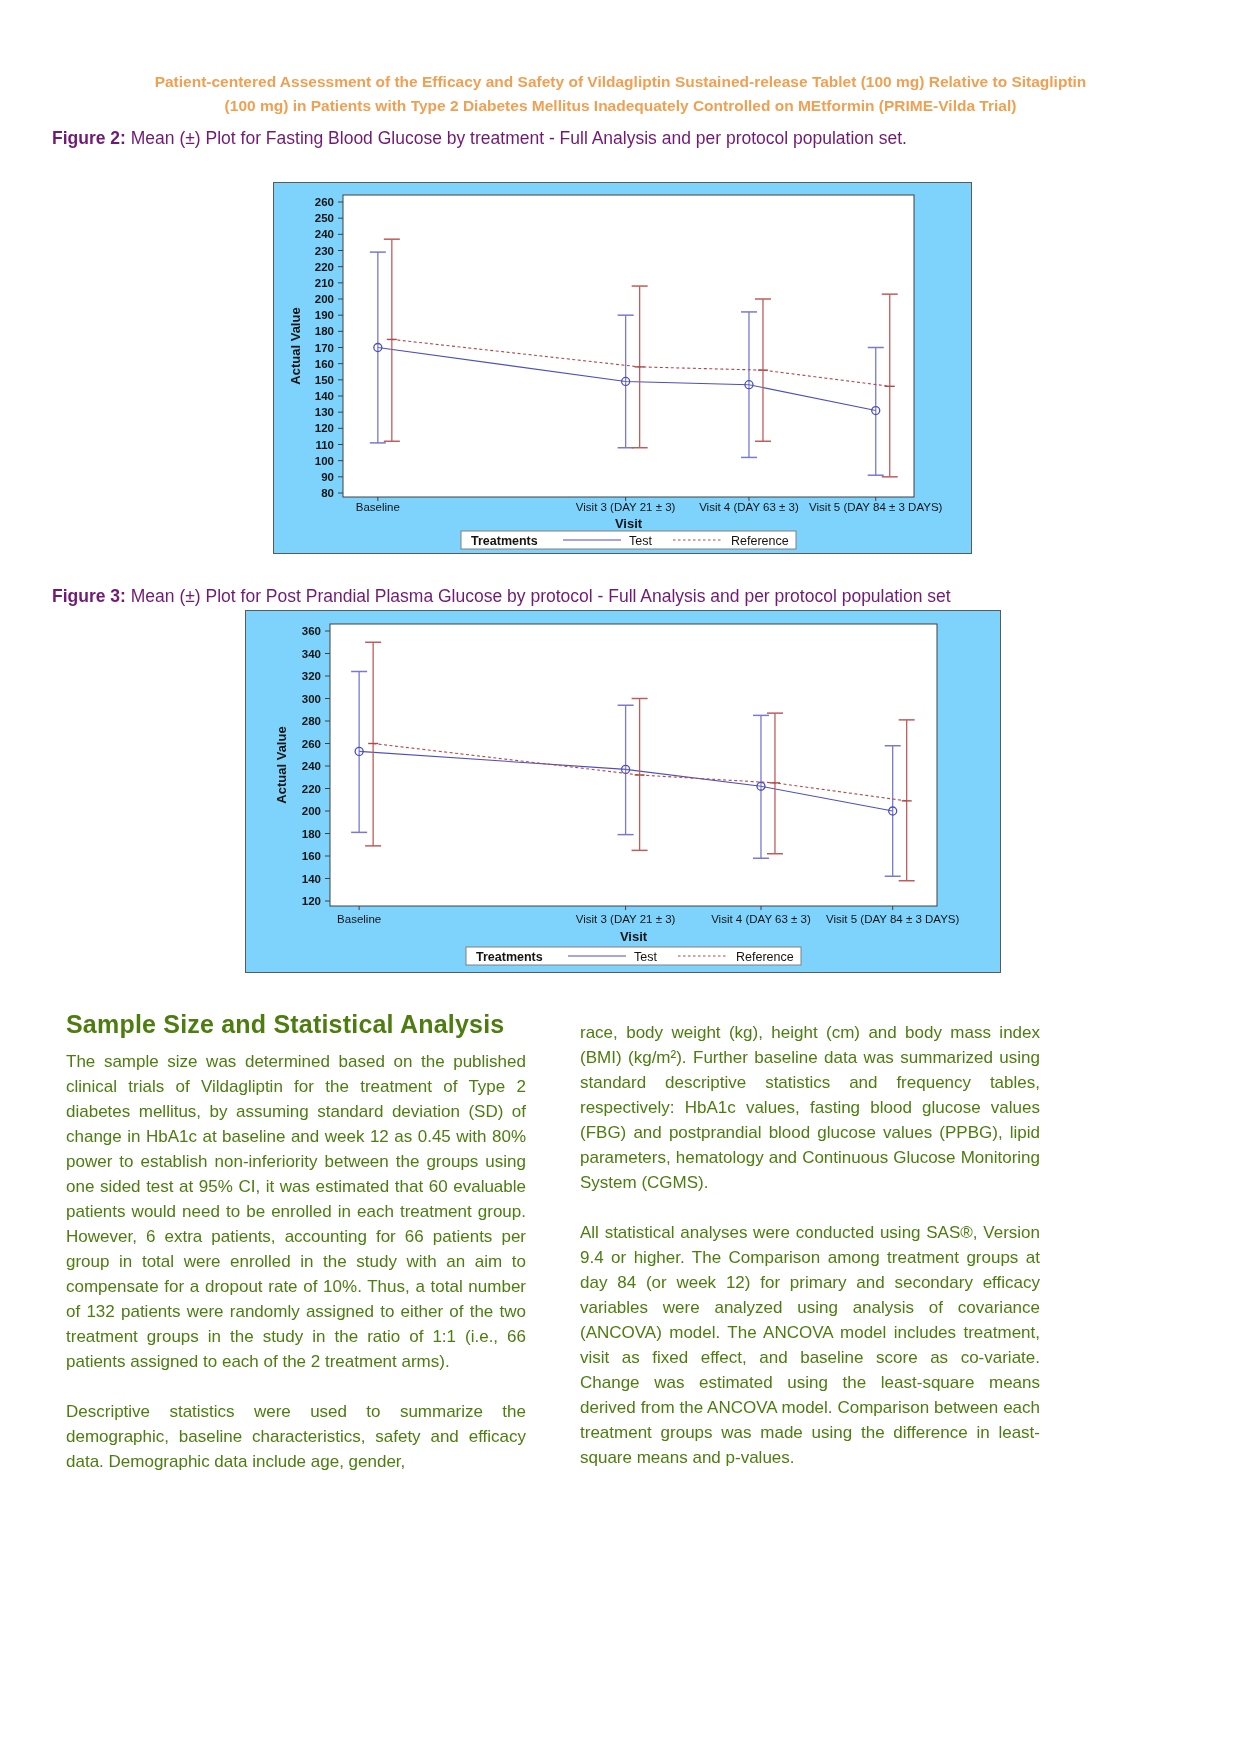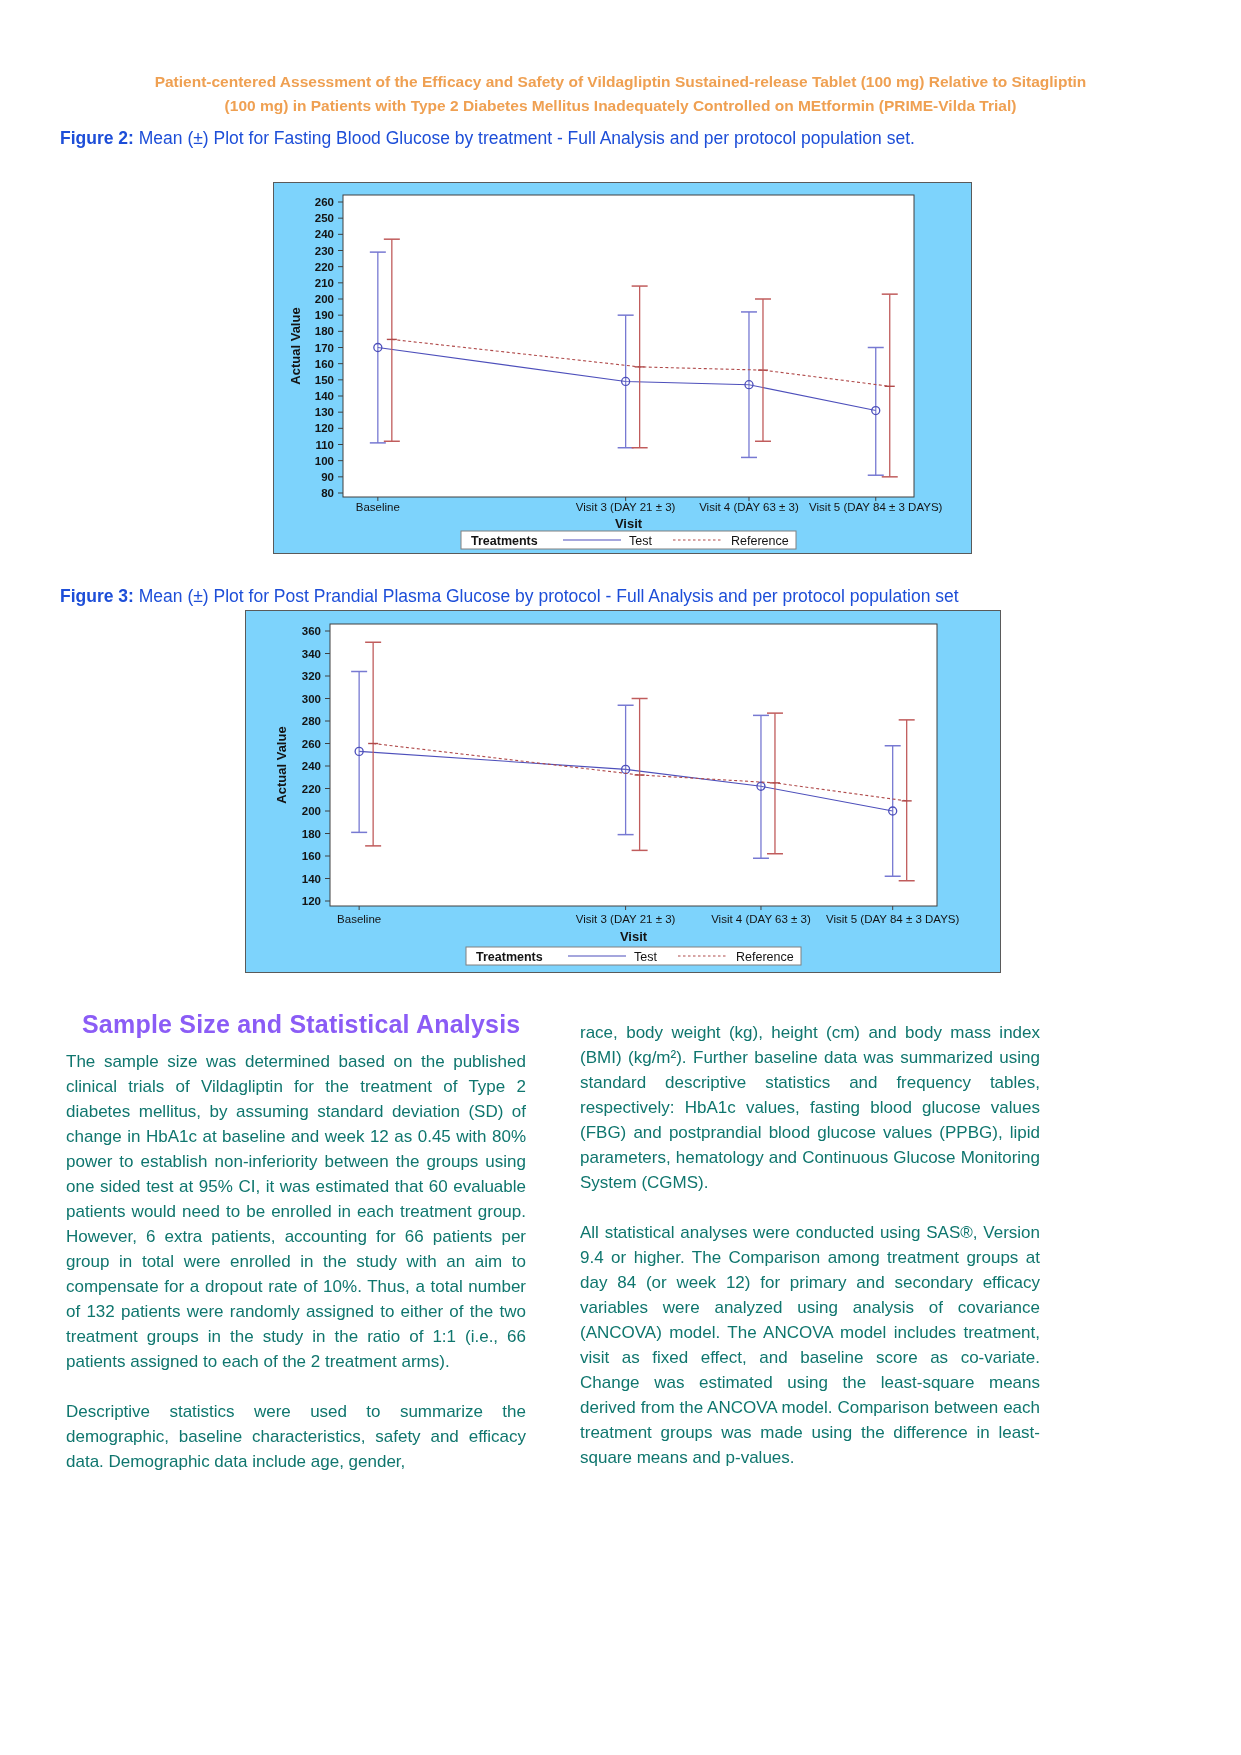--- a/index.html
+++ b/index.html
@@ -5,32 +5,32 @@
   html,body { margin:0; padding:0; background:#ffffff; }
   .page {
     position:relative; width:1241px; height:1755px; background:#ffffff;
     font-family:"Liberation Sans", sans-serif; overflow:hidden;margin-top:48px;
   }
   .header {
     position:absolute; top:22px; left:40px; right:40px; text-align:center;
     color:#EFA052; font-weight:bold; font-size:15.5px; line-height:24px;
   }
   .caption {
-    position:absolute; left:60px; right:60px; font-size:17.5px; color:#1d4ed8;
+    position:absolute; left:52px; right:60px; font-size:17.5px; color:#701a75;
   }
   .caption .cap-label { font-weight:bold; }
   .figbox { position:absolute; border:1px solid #5a5a5a; background:#7dd3fc; }
   .figbox svg { display:block; }
   .section-heading {
-    position:absolute; left:82px; top:962px; color:#8b5cf6;
+    position:absolute; left:66px; top:962px; color:#4d7c0f;
     font-weight:bold; font-size:25px; letter-spacing:0.2px;
   }
   .col {
     position:absolute; width:460px; font-size:17px; line-height:25px;
-    text-align:justify; color:#0f766e;
+    text-align:justify; color:#4d7c0f;
   }
   .col p { margin:0 0 25px 0; }
   .col-left  { left:66px;  top:1001px; }
   .col-right { left:580px; top:972px; }
   .footer {
     position:absolute; top:1706px; left:0; right:0; 
     color:#2071AE; font-size:17px; font-weight:bold;
   }
   .pagenum {
     position:absolute; top:1706px; left:1148px; color:#2071AE;

